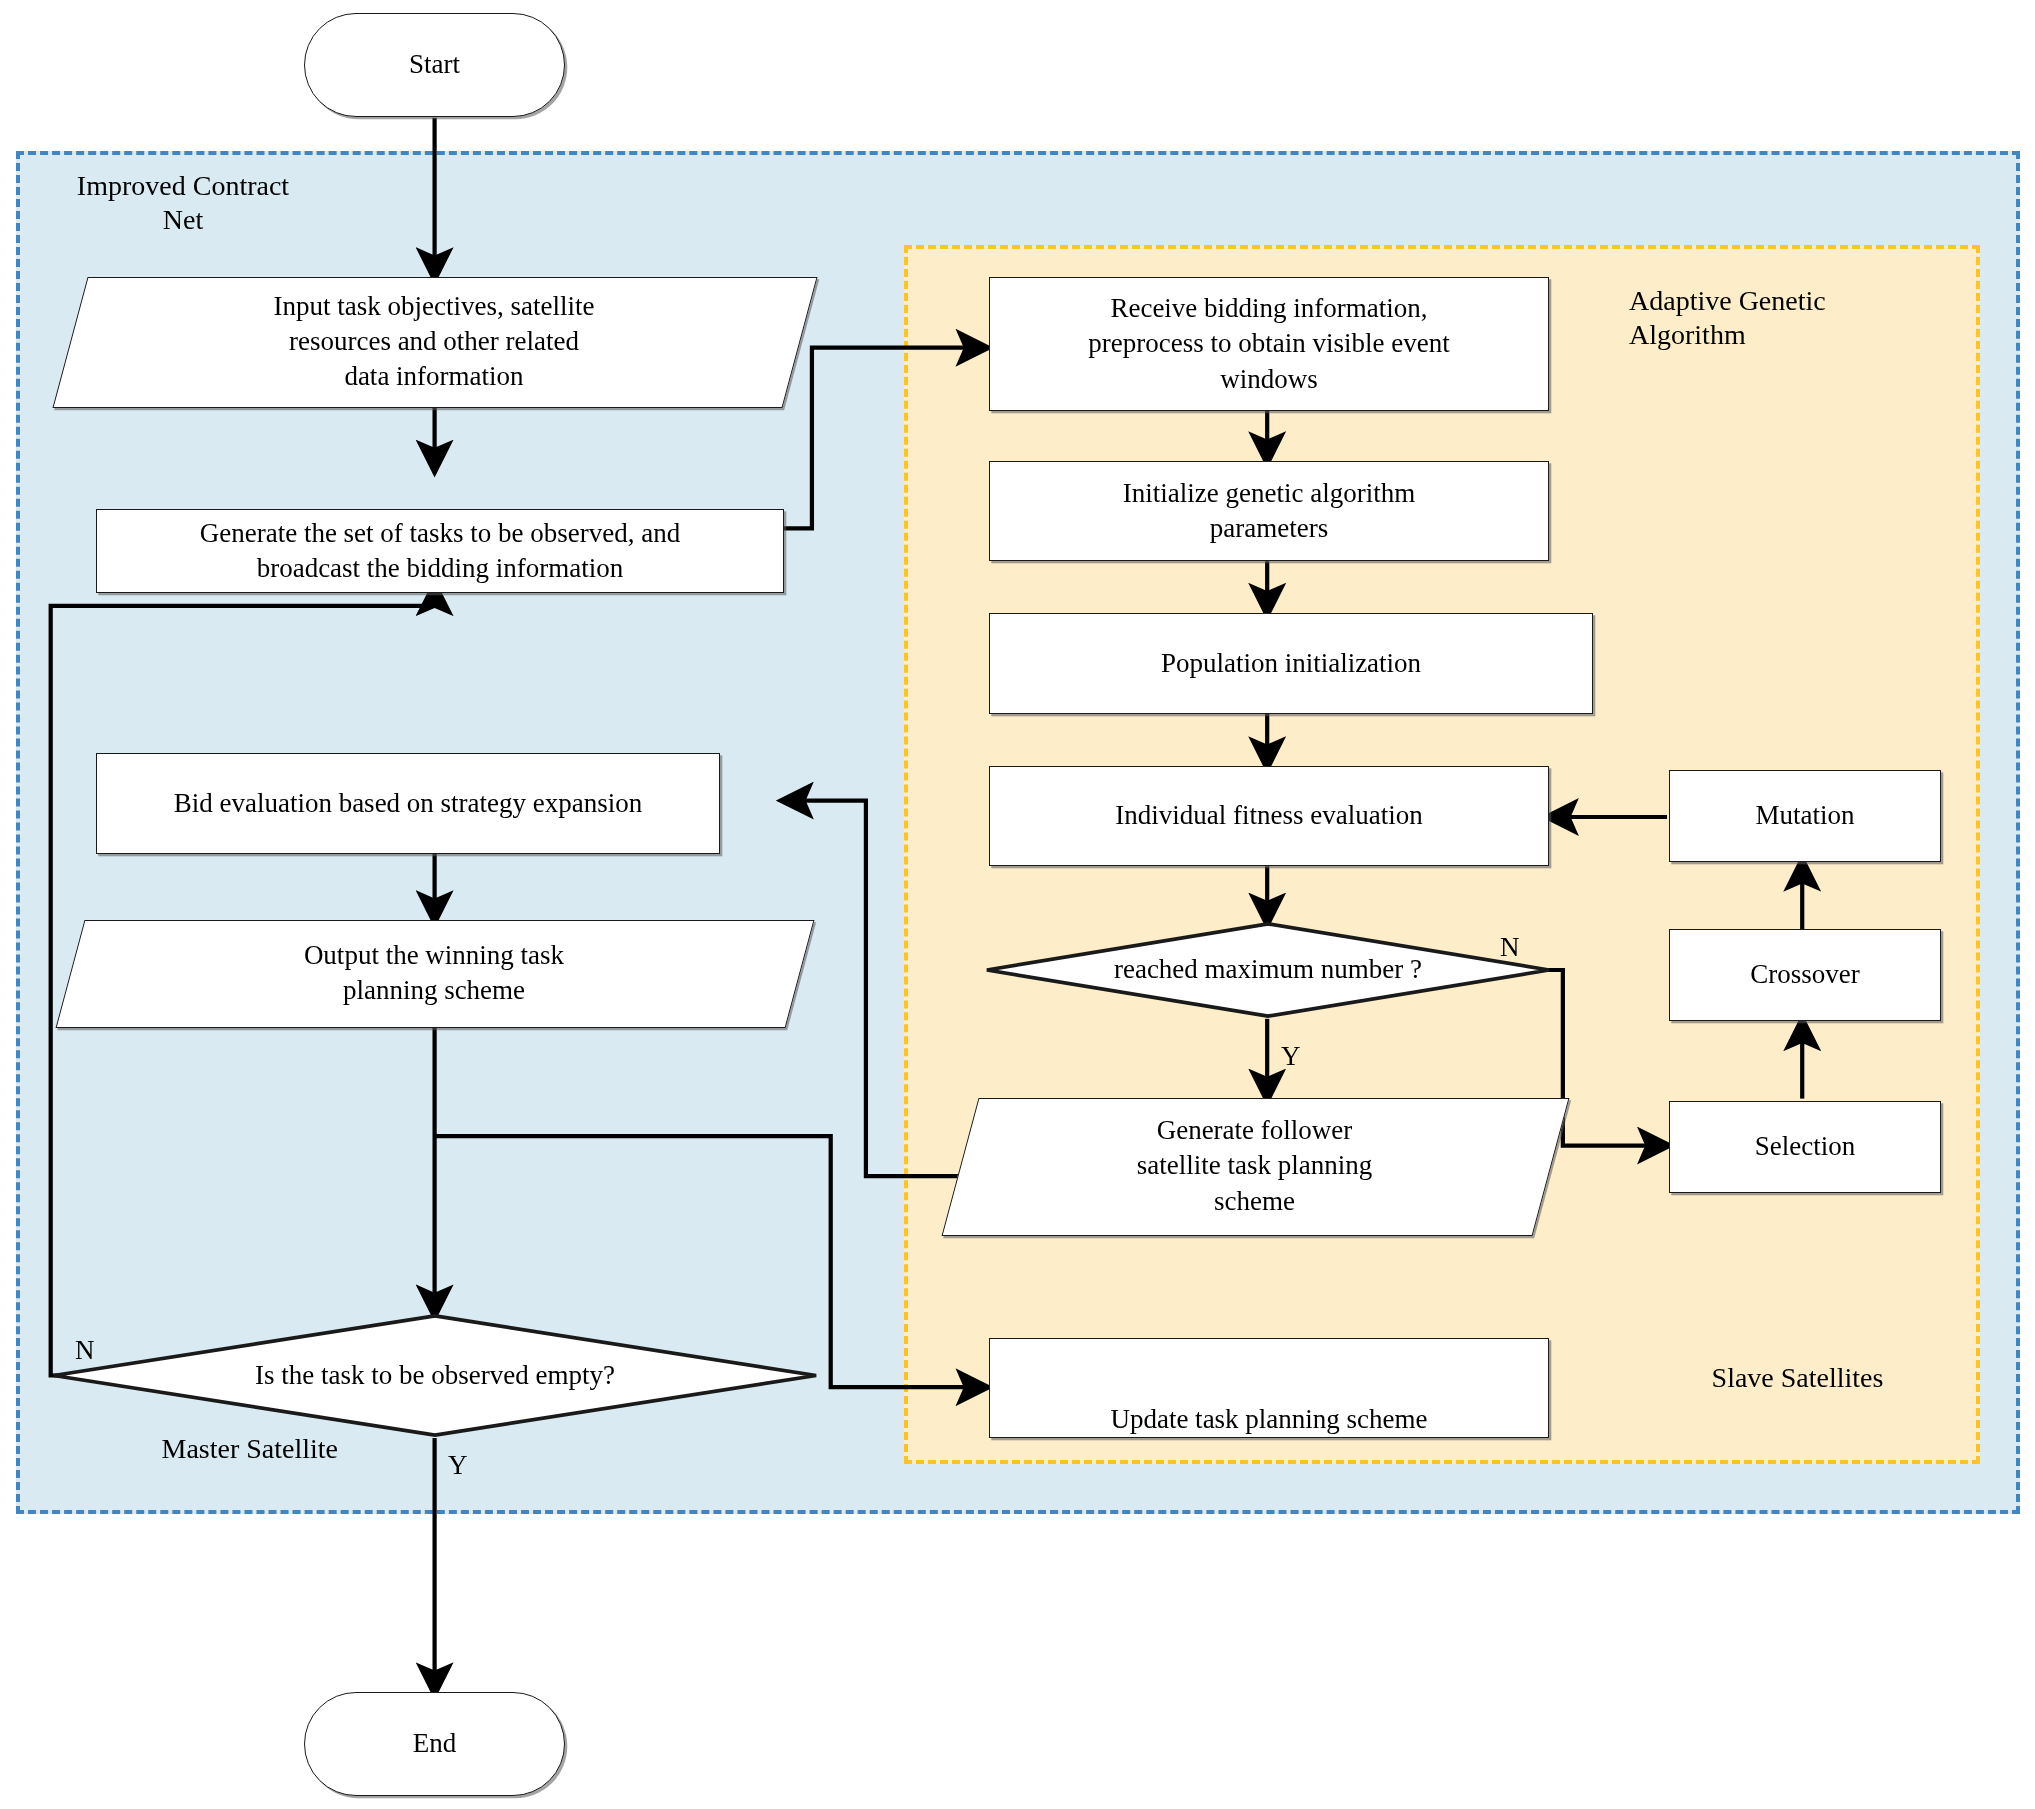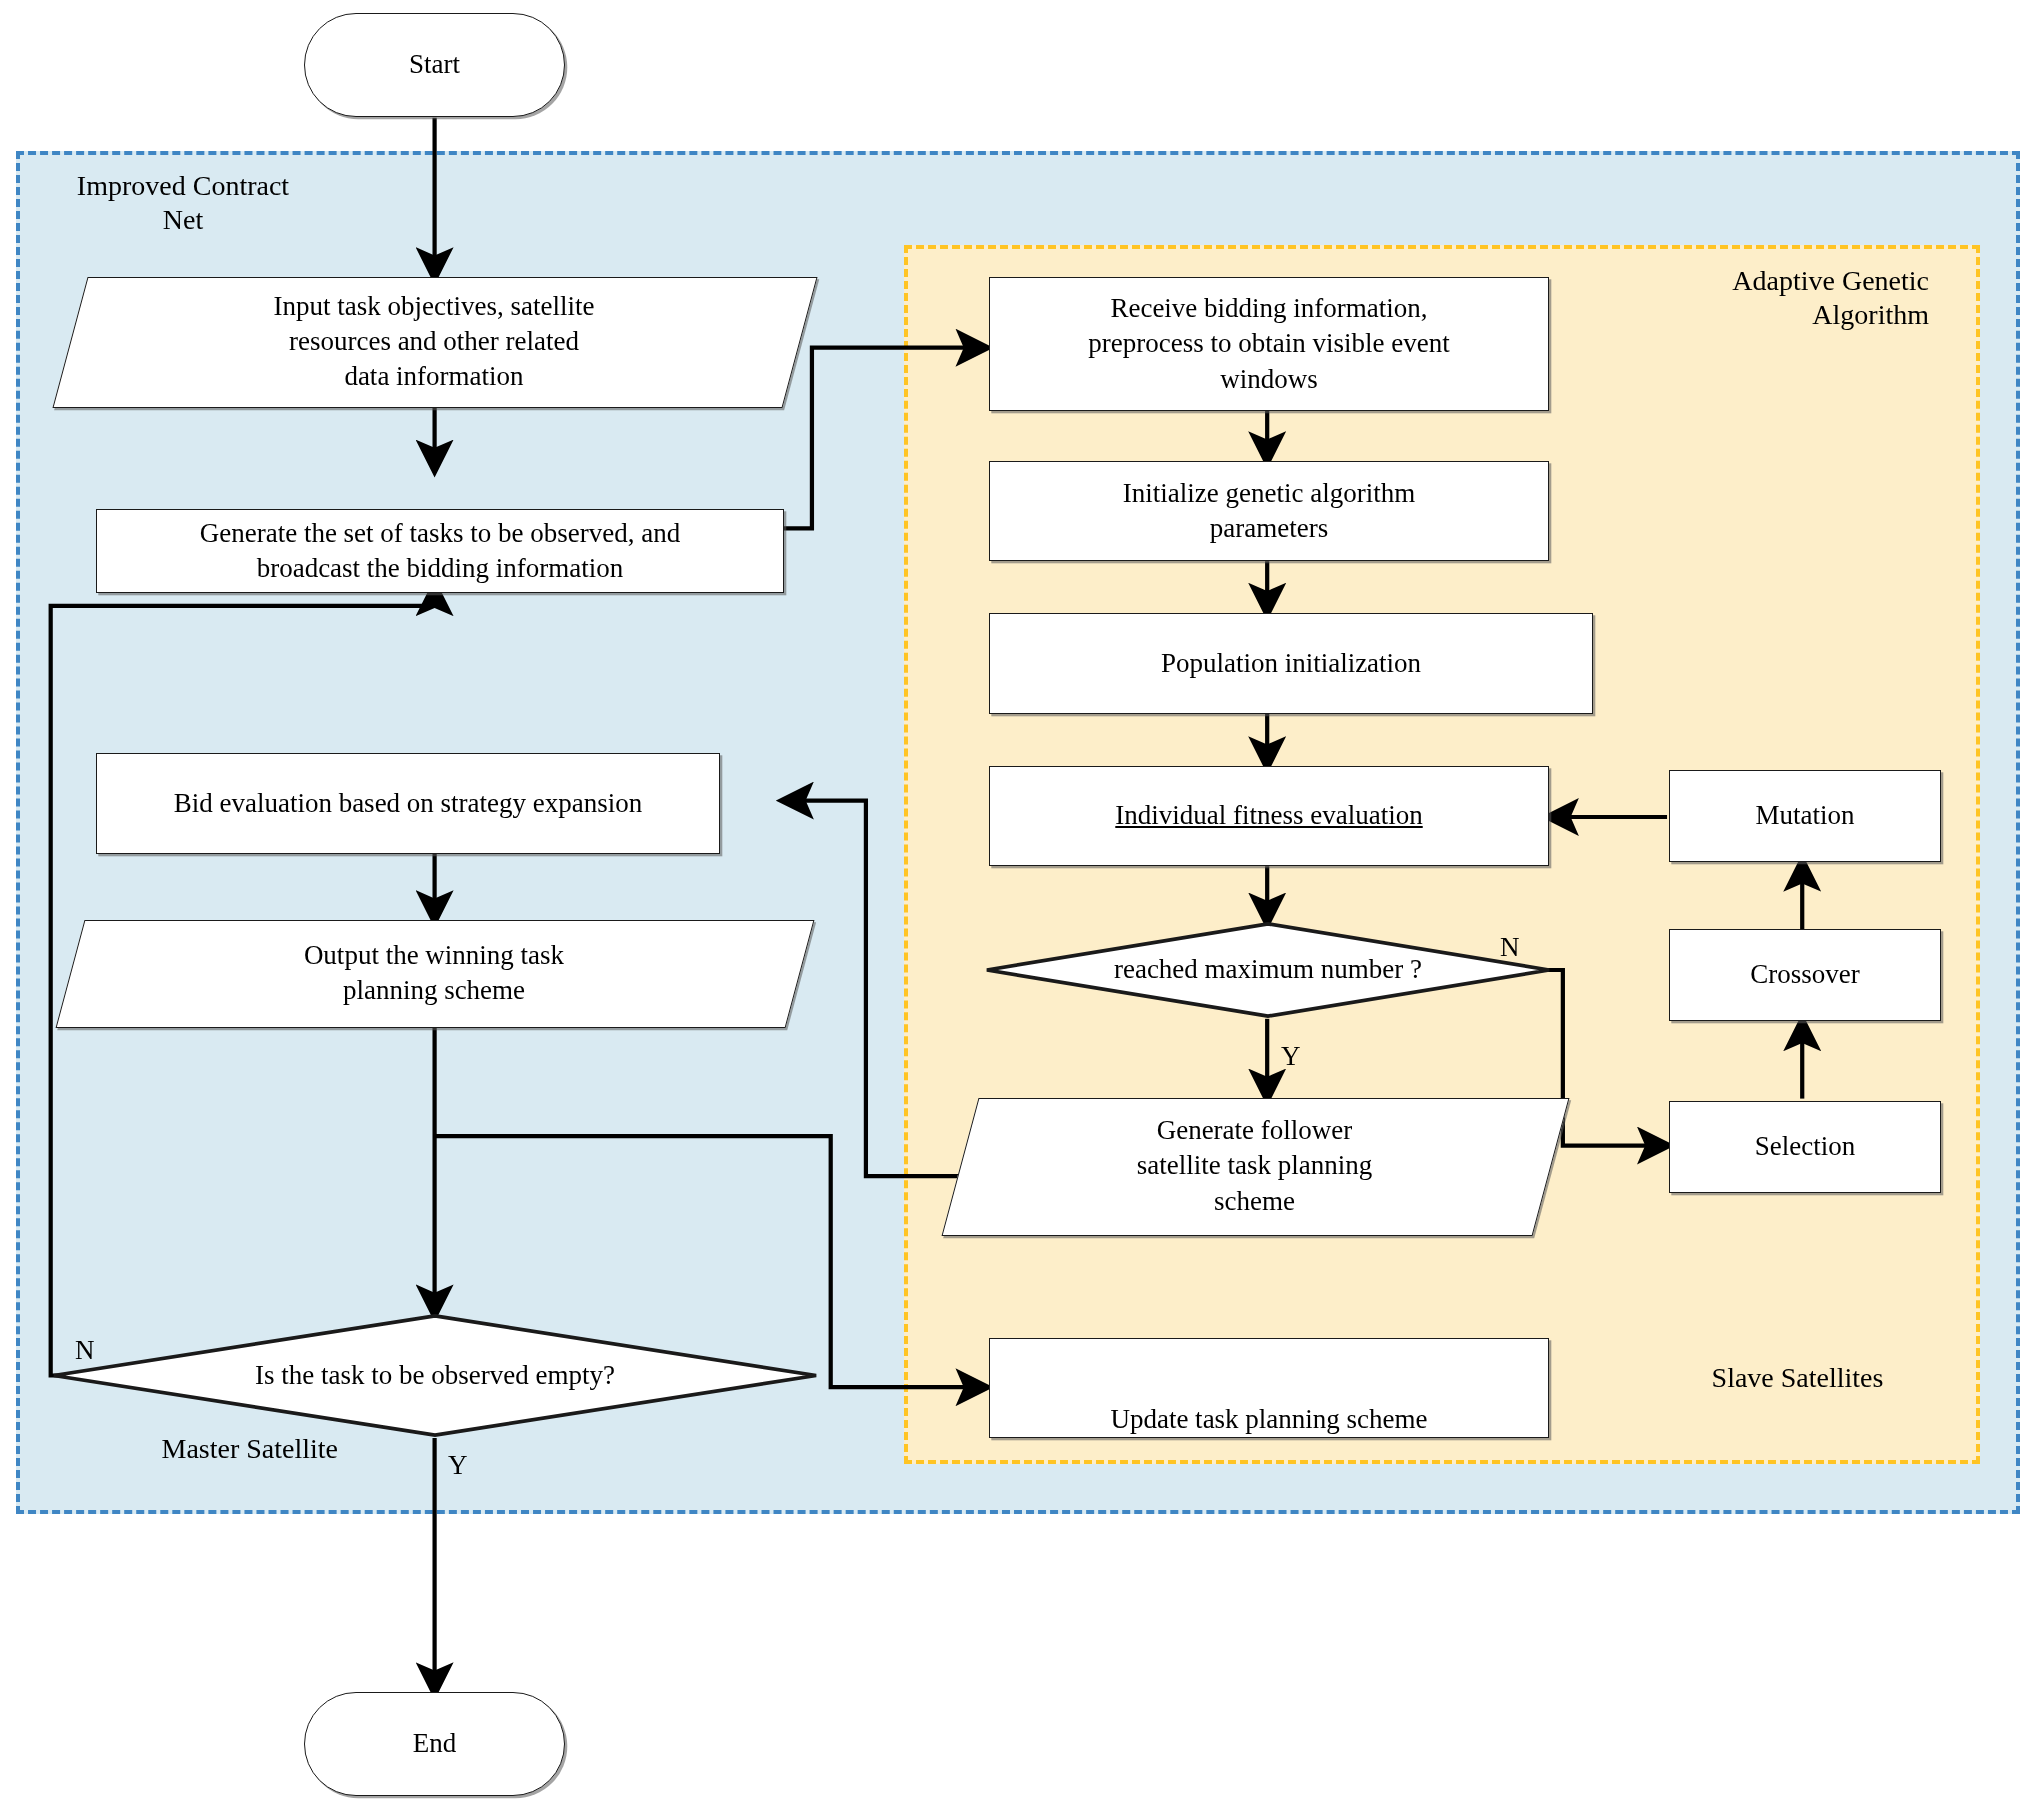--- a/index.html
+++ b/index.html
@@ -77,21 +77,21 @@
 <body>
 
 <div id="stage">
 
   <div class="zone" id="zone-contract"></div>
   <div class="zone" id="zone-genetic"></div>
 
   <div class="zone-label" style="left:42px;top:169px;width:282px;text-align:center;">Improved Contract
 Net</div>
   <div class="zone-label" style="left:47px;top:1432px;width:291px;text-align:right;">Master Satellite</div>
-  <div class="zone-label" style="left:1629px;top:264px;width:300px;text-align:right;">Adaptive Genetic
+  <div class="zone-label" style="left:1629px;top:284px;width:300px;text-align:left;">Adaptive Genetic
 Algorithm</div>
   <div class="zone-label" style="left:1652px;top:1361px;width:291px;text-align:center;">Slave Satellites</div>
 
   <svg id="wires" viewBox="0 0 4336 3855">
     <defs>
       <marker id="ah" viewBox="0 0 12 12" refX="9.5" refY="6" markerWidth="9" markerHeight="9" orient="auto-start-reverse">
         <path d="M0,0 L12,6 L0,12 L2.6,6 z" fill="#000"></path>
       </marker>
     </defs>
     <g stroke="#000" stroke-width="9" fill="none" marker-end="url(#ah)">
@@ -186,21 +186,21 @@
 
   <div class="node" style="left:989px;top:461px;width:560px;height:100px;">
     <span>Initialize genetic algorithm
 parameters</span>
   </div>
 
   <div class="node" style="left:989px;top:613px;width:604px;height:101px;">
     <span>Population initialization</span>
   </div>
 
-  <div class="node" style="left:989px;top:766px;width:560px;height:100px;text-decoration:underline;">
+  <div class="node" style="left:989px;top:766px;width:560px;height:100px;">
     <span>Individual fitness evaluation</span>
   </div>
 
   <div class="node decision" style="left:985px;top:922px;width:566px;height:96px;">
     <div class="dia">
       <svg viewBox="0 0 1205 205" preserveAspectRatio="none">
         <polygon points="602.5,4 1201,102.5 602.5,201 4,102.5" fill="#ffffff" stroke="#1a1a1a" stroke-width="8"></polygon>
       </svg>
     </div>
     <span>reached maximum number ?</span>

